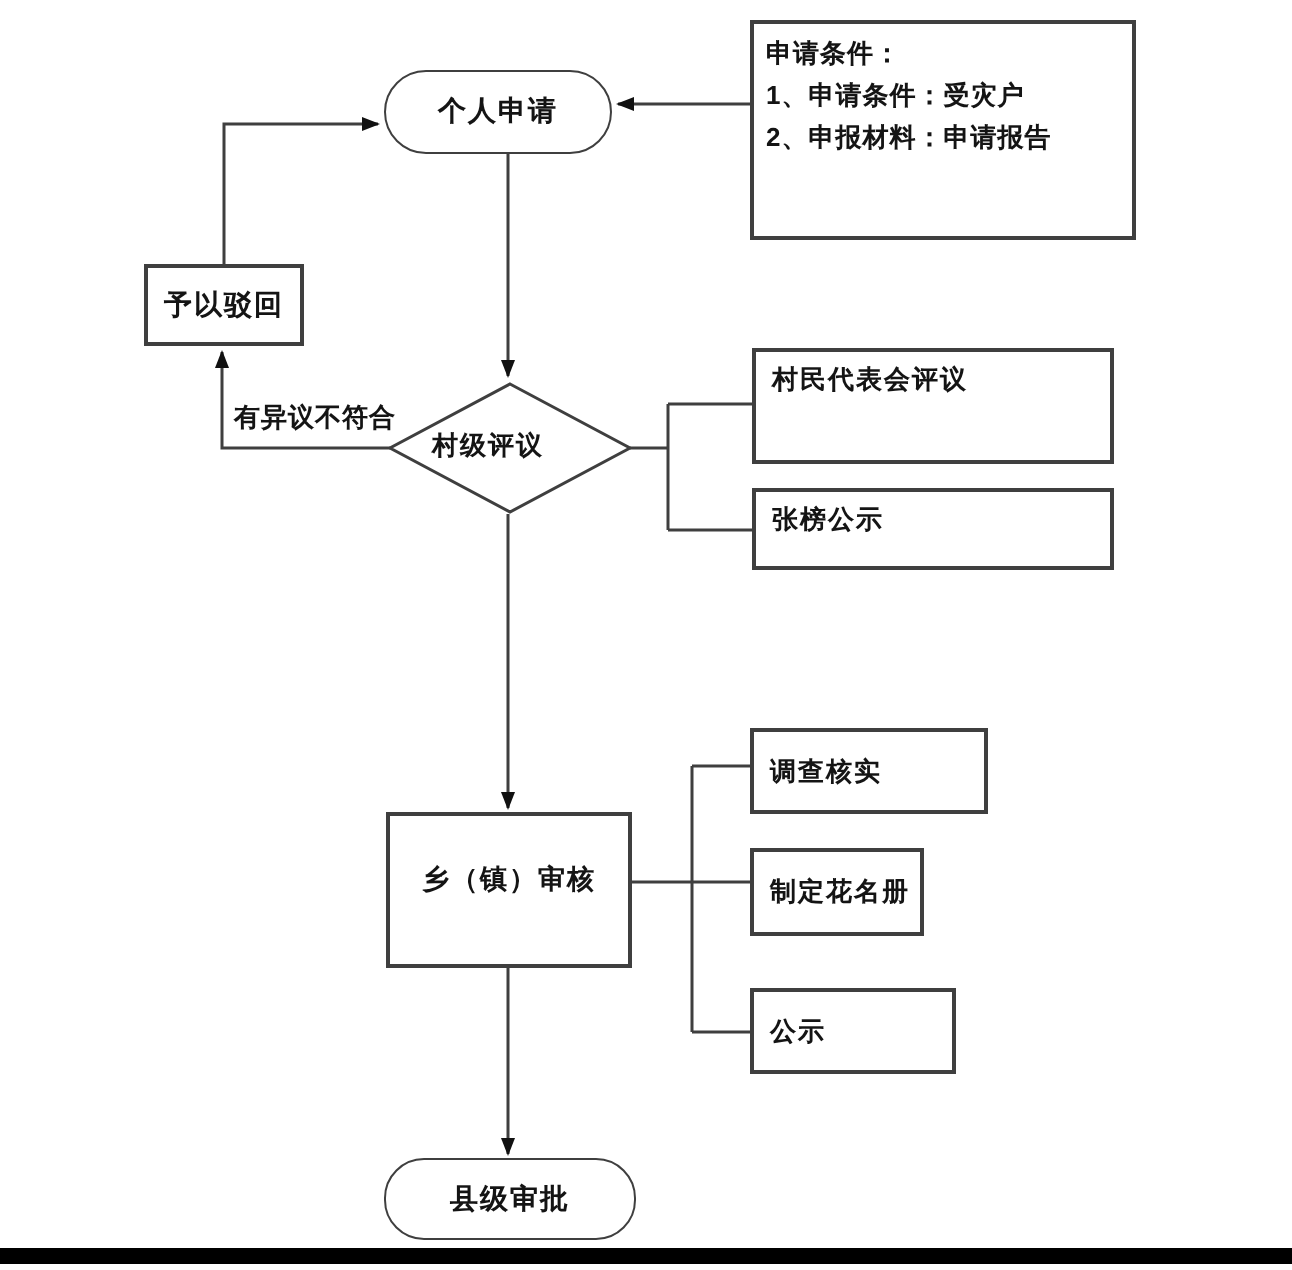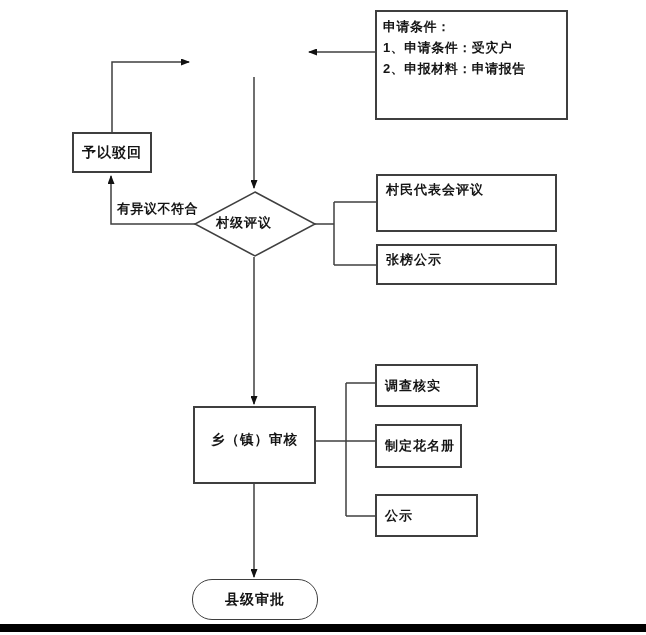--- a/index.html
+++ b/index.html
@@ -117,20 +117,23 @@
     <path d="M316,441 L375,441" fill="none" stroke="#3f3f3f" stroke-width="1.5"></path>
     <path d="M346,383 L346,516" fill="none" stroke="#3f3f3f" stroke-width="1.5"></path>
     <path d="M346,383 L375,383" fill="none" stroke="#3f3f3f" stroke-width="1.5"></path>
     <path d="M346,516 L375,516" fill="none" stroke="#3f3f3f" stroke-width="1.5"></path>
 
     <path d="M254,468 L254,577" fill="none" stroke="#3f3f3f" stroke-width="1.5" marker-end="url(#arrow)"></path>
 
     <polygon points="255,192 315,224 255,256 195,224" fill="#ffffff" stroke="#3f3f3f" stroke-width="1.5"></polygon>
   </svg>
 
+  <div class="node stadium" style="left:192px; top:35px; width:114px; height:42px; border-radius:21px;">
+    <span>个人申请</span>
+  </div>
 
   <div class="node rect note-box" style="left:375px; top:10px; width:193px; height:110px;">
     <div>申请条件：</div>
     <div>1、申请条件：受灾户</div>
     <div>2、申报材料：申请报告</div>
   </div>
 
   <div class="node rect centered" style="left:72px; top:132px; width:80px; height:41px;">
     <span>予以驳回</span>
   </div>
@@ -148,21 +151,21 @@
   </div>
 
   <div class="node rect top-left-text" style="left:376px; top:174px; width:181px; height:58px;">
     <span>村民代表会评议</span>
   </div>
 
   <div class="node rect centered" style="left:193px; top:406px; width:123px; height:78px; padding-bottom:10px; font-size:13.5px;">
     <span>乡（镇）审核</span>
   </div>
 
-  <div class="node rect left-mid-text" style="left:375px; top:364px; width:103px; height:43px;">
+  <div class="node rect left-mid-text" style="left:375px; top:364px; width:119px; height:43px;">
     <span>调查核实</span>
   </div>
 
   <div class="node rect left-mid-text" style="left:375px; top:424px; width:87px; height:44px;">
     <span>制定花名册</span>
   </div>
 
   <div class="node rect left-mid-text" style="left:375px; top:494px; width:103px; height:43px;">
     <span>公示</span>
   </div>

